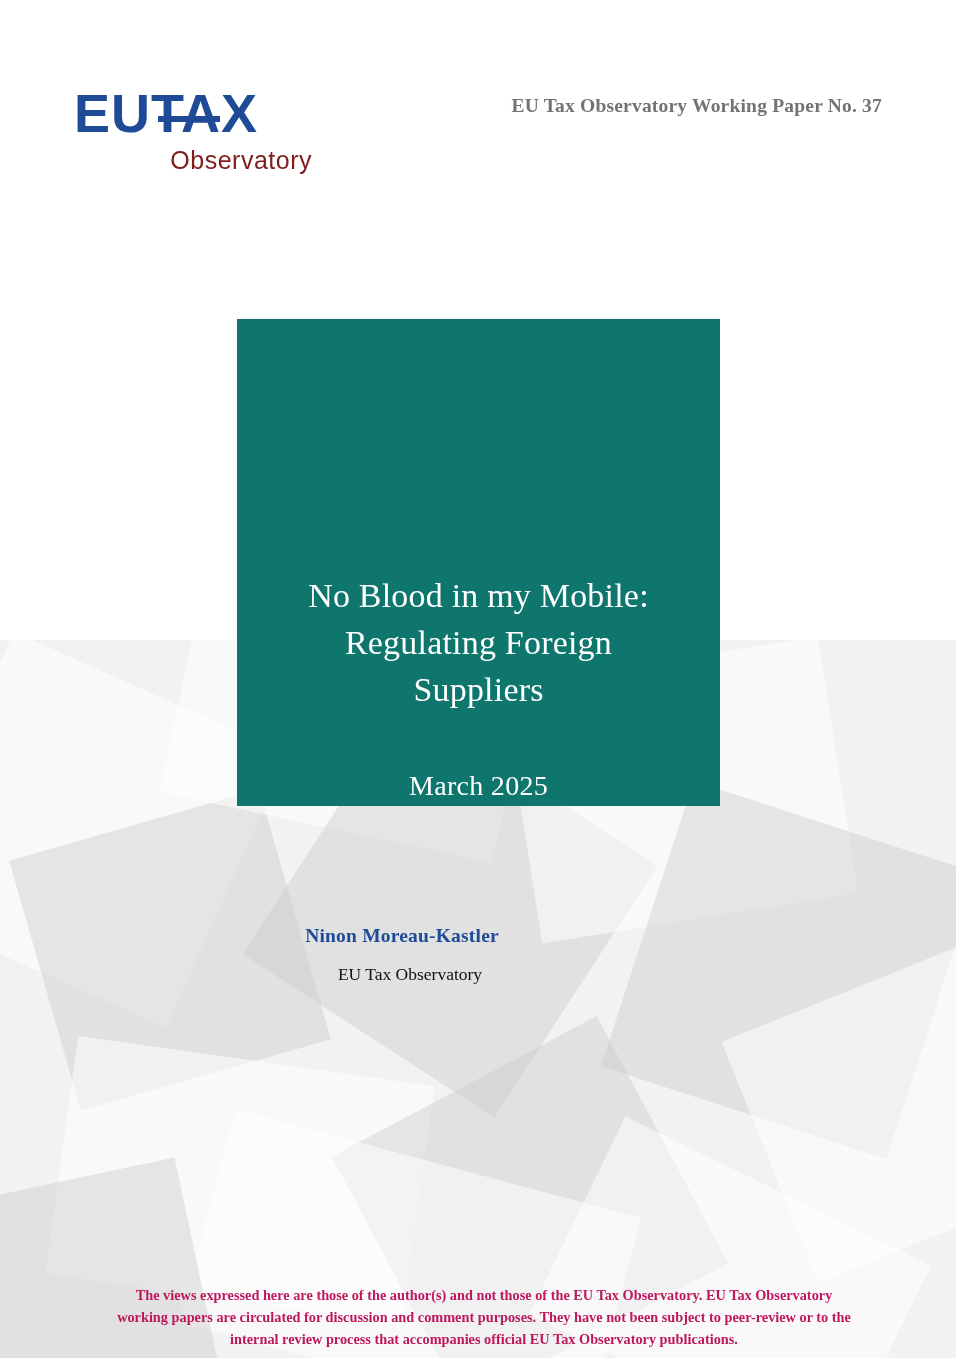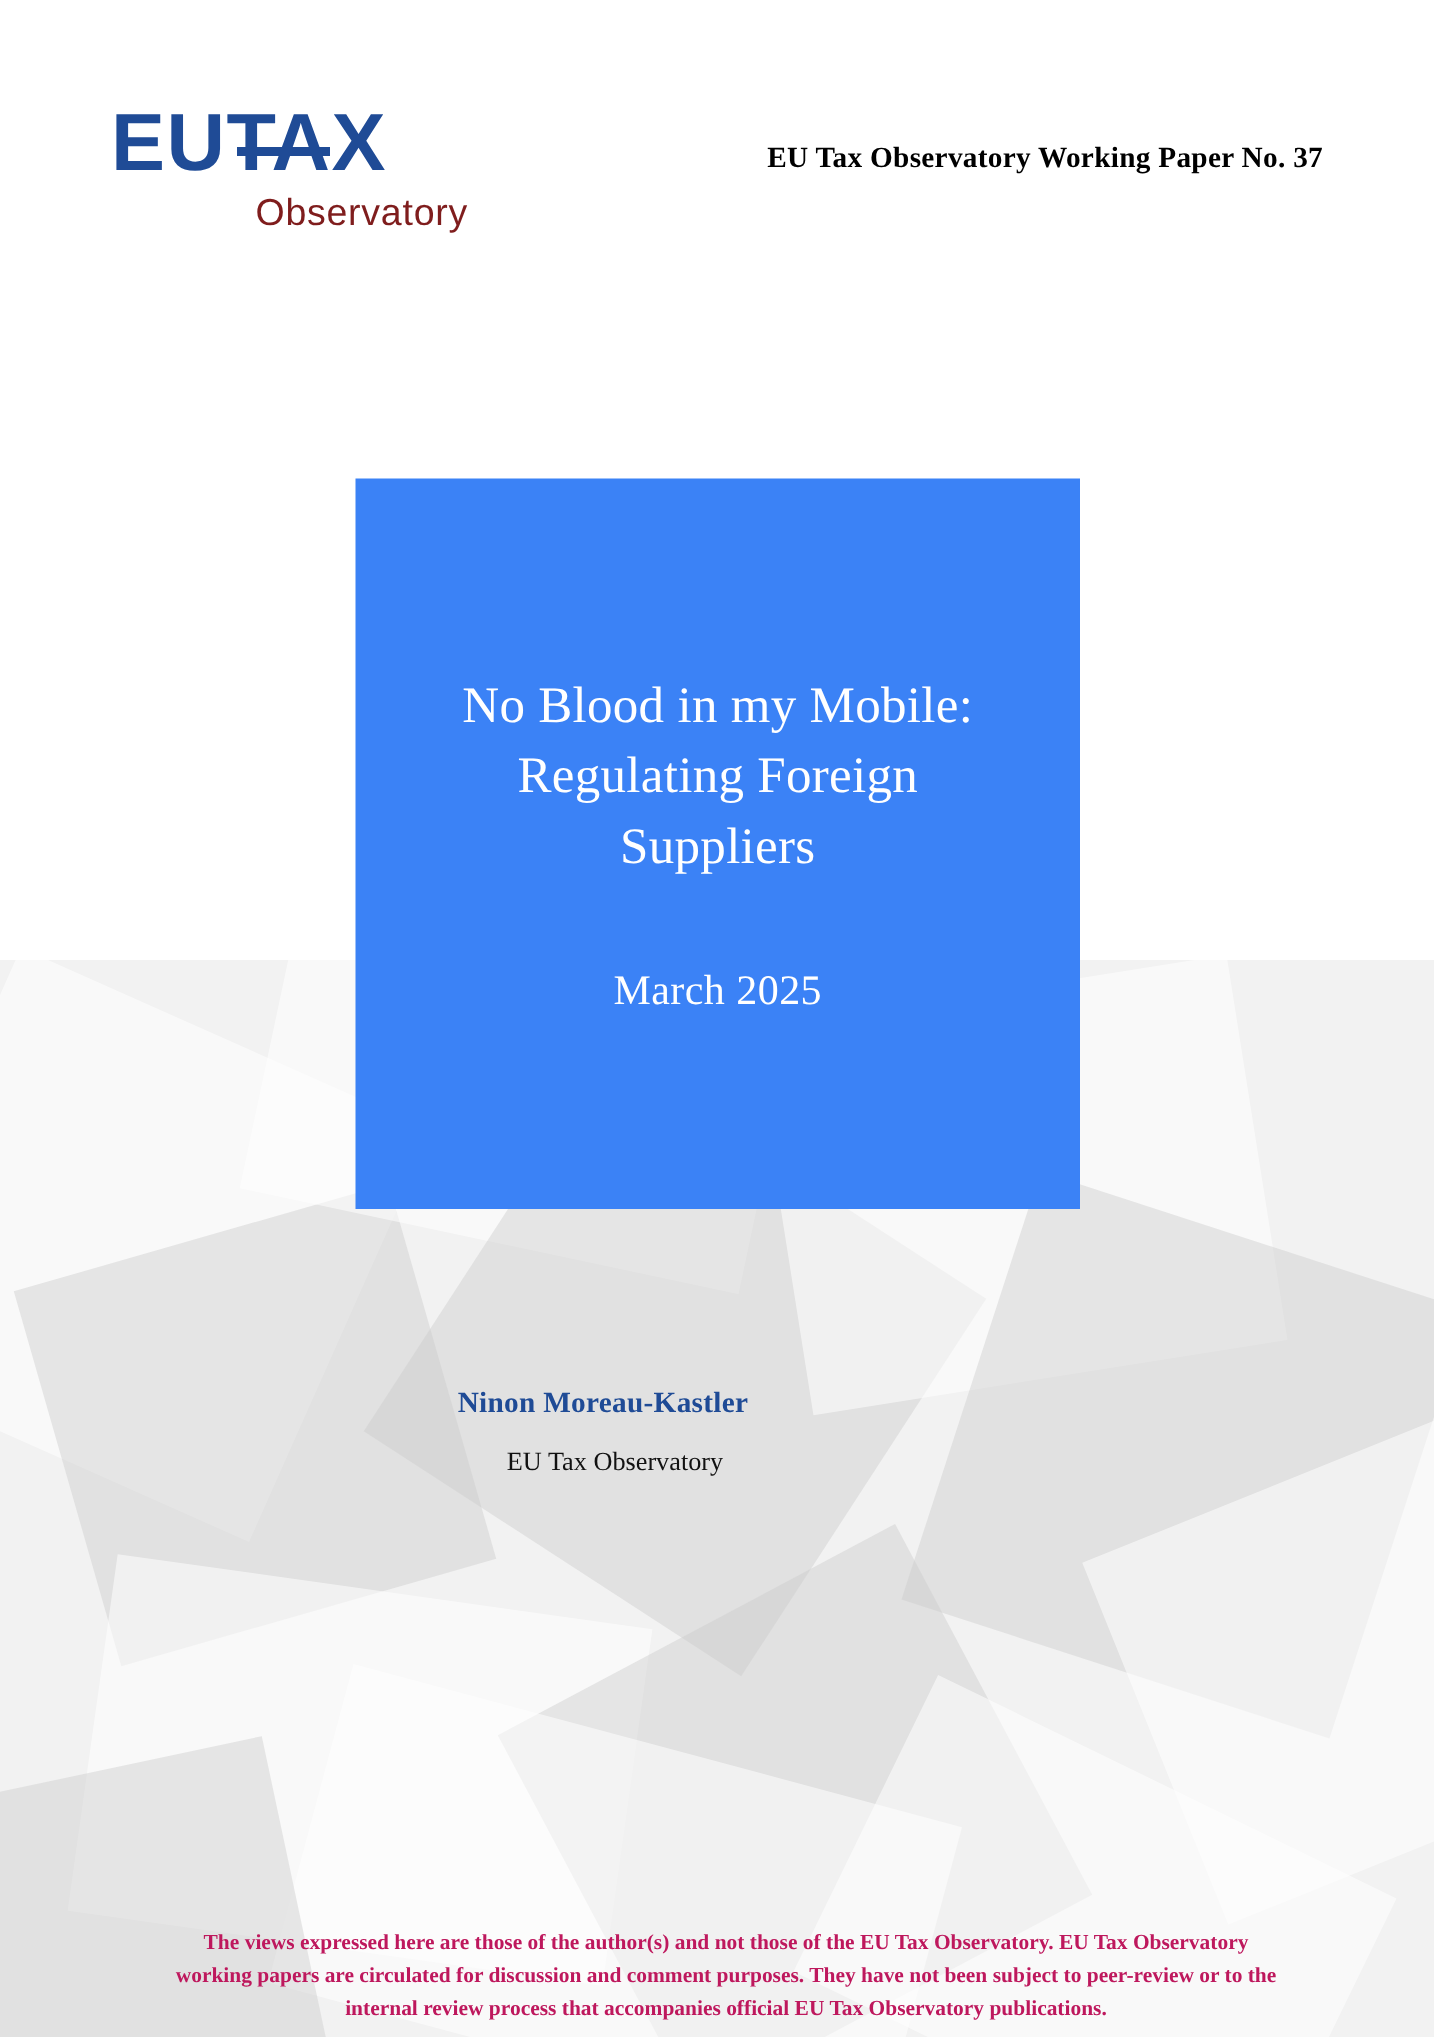--- a/index.html
+++ b/index.html
@@ -31,21 +31,21 @@
     background: rgba(255,255,255,0.55);
   }
   #bg-art .shard.dark {
     background: rgba(205,205,205,0.45);
   }
 
   
   .logo-block {
     position: absolute;
     left: 74px;
-    top: 68px;
+    top: 86px;
     width: 250px;
   }
   .logo-main {
     font-family: "Liberation Sans", sans-serif;
     font-weight: bold;
     font-size: 54px;
     letter-spacing: 1px;
     color: #1f4b96;
     line-height: 1;
     position: relative;
@@ -69,38 +69,38 @@
     margin-top: 6px;
   }
 
   .paper-no {
     position: absolute;
     right: 74px;
     top: 95px;
     font-family: "Liberation Serif", serif;
     font-weight: bold;
     font-size: 19.5px;
-    color: #000000;
+    color: #737373;
     letter-spacing: 0.2px;
   }
 
   
   .title-panel {
     position: absolute;
     left: 237px;
     top: 319px;
     width: 483px;
     height: 487px;
-    background: #3b82f6;
+    background: #0f766e;
     color: #ffffff;
     display: flex;
     flex-direction: column;
-    justify-content: center;
+    justify-content: flex-end;
     align-items: center;
-    padding: 16px 40px;
+    padding: 4px 40px;
   }
   .title-text {
     font-family: "Liberation Serif", serif;
     font-size: 34px;
     line-height: 1.38;
     text-align: center;
     font-weight: normal;
     margin: 0;
     letter-spacing: 0.2px;
   }

